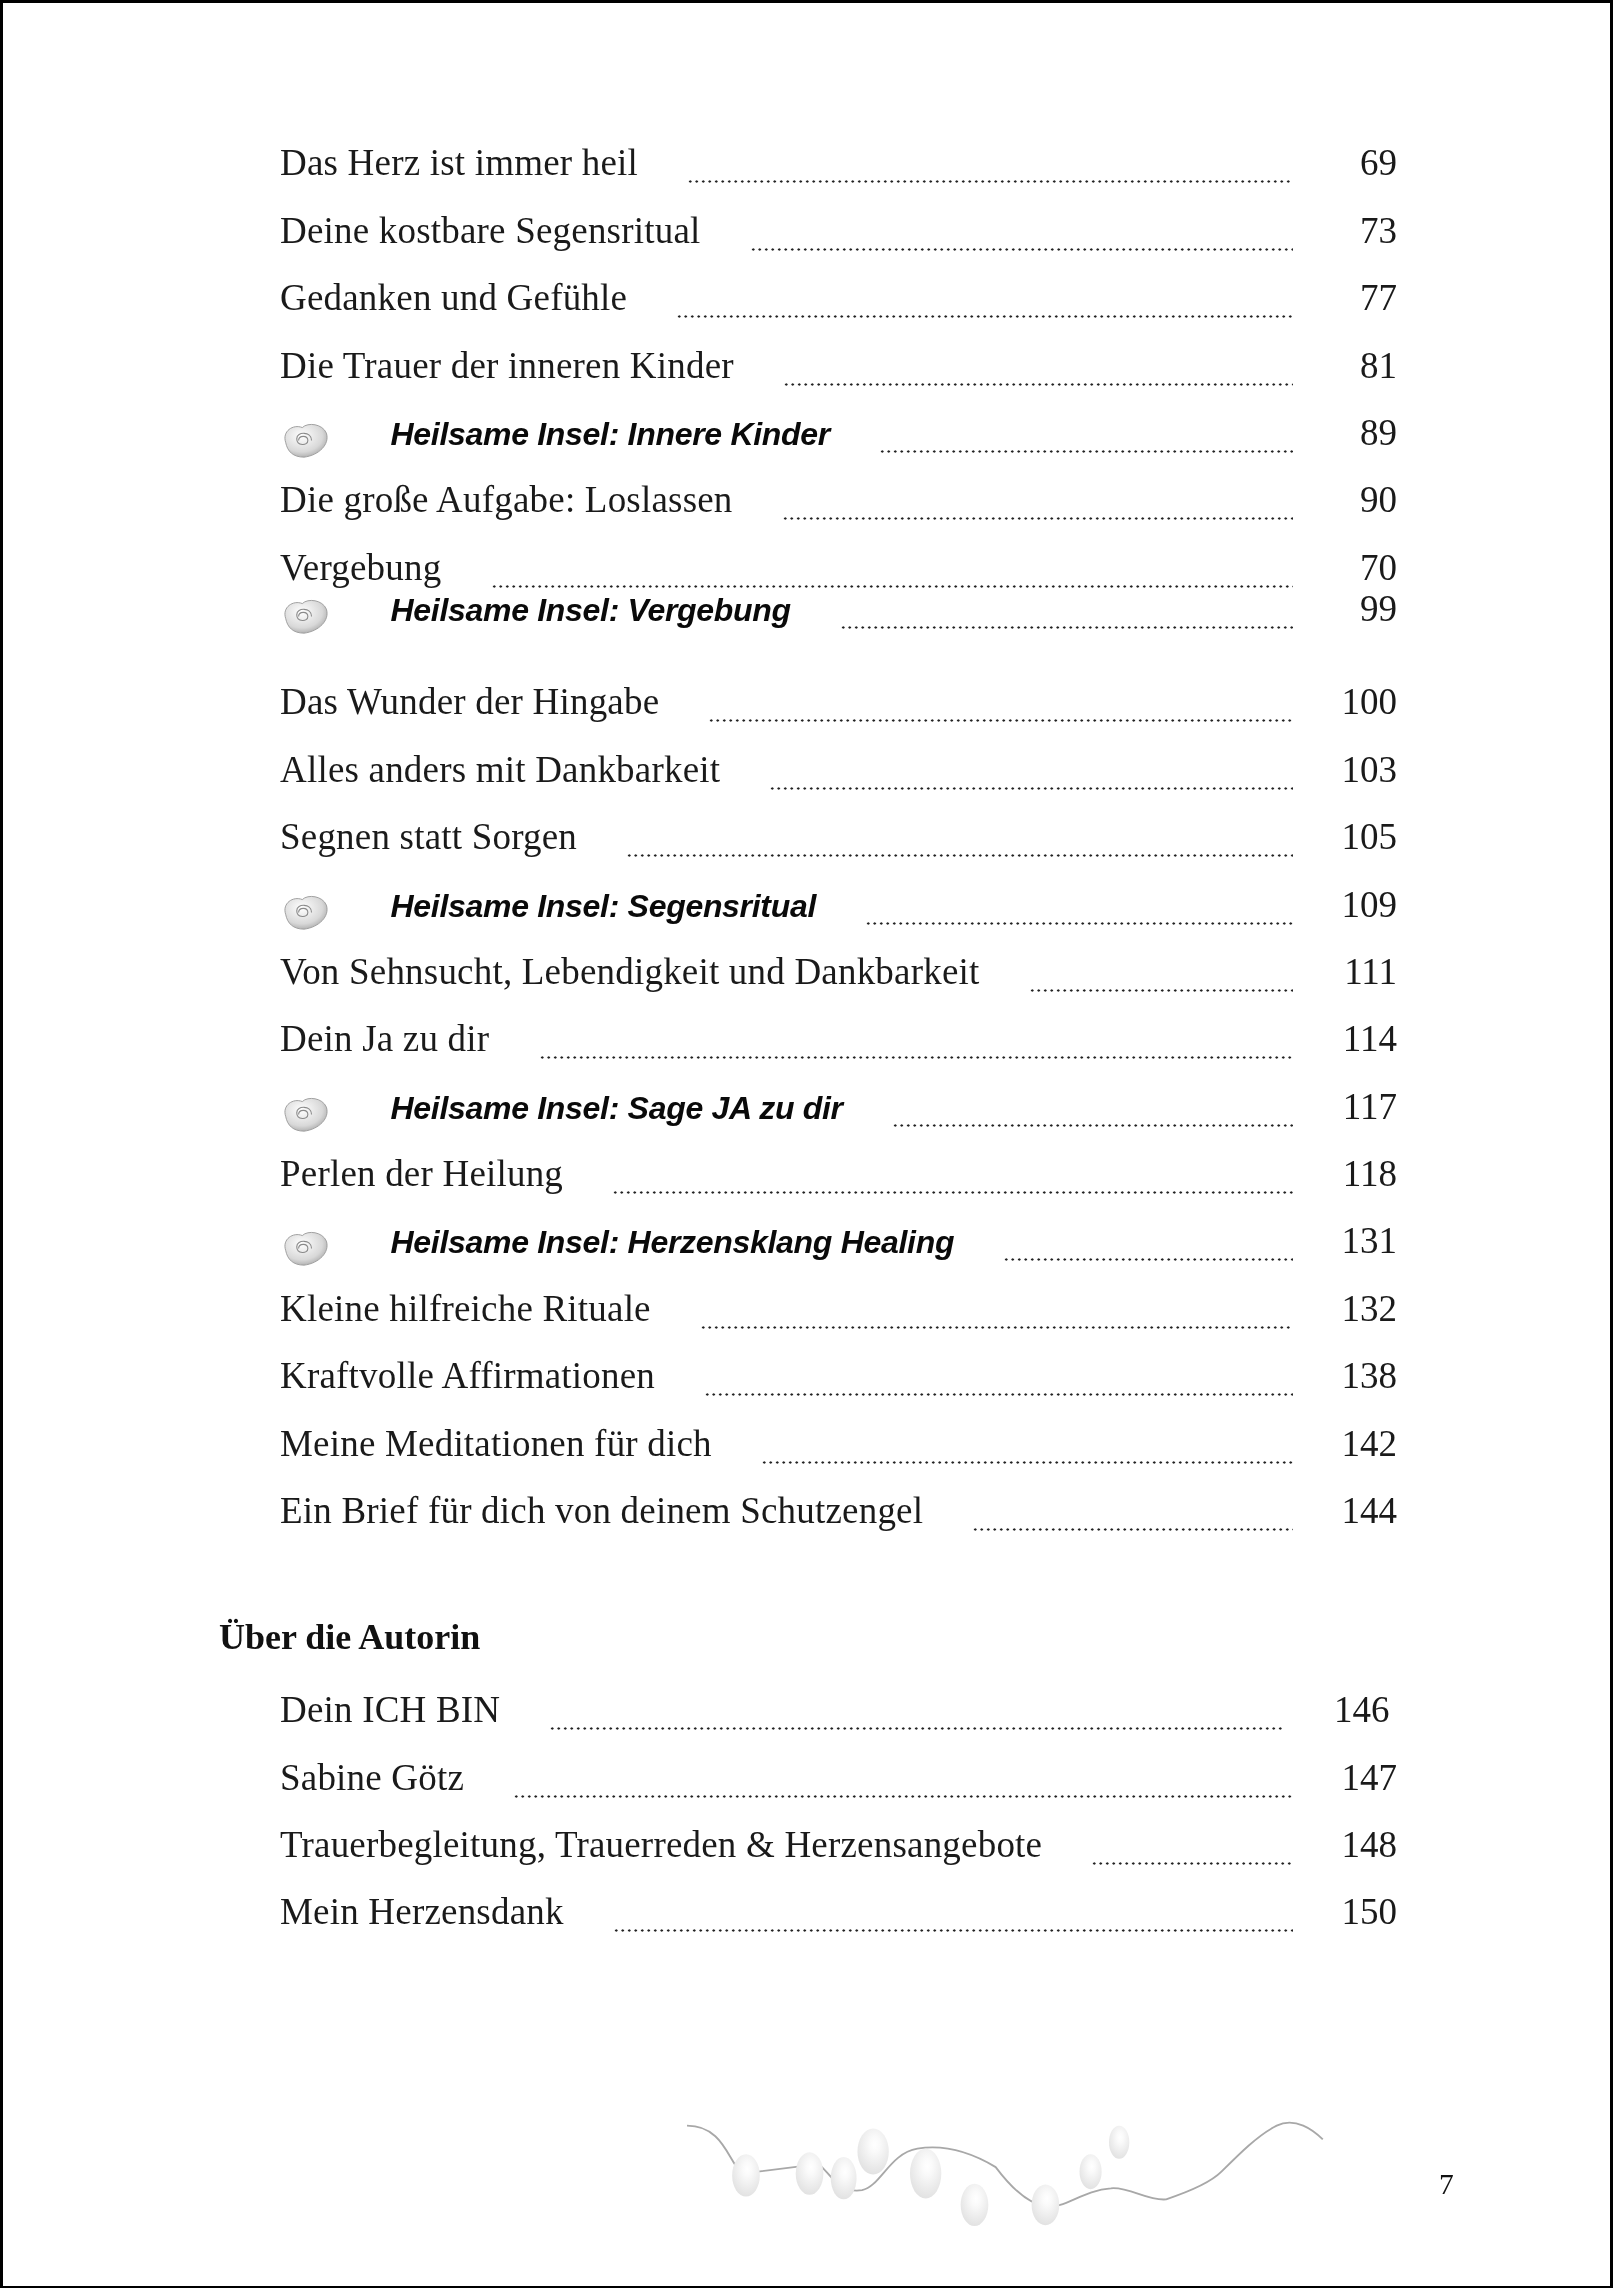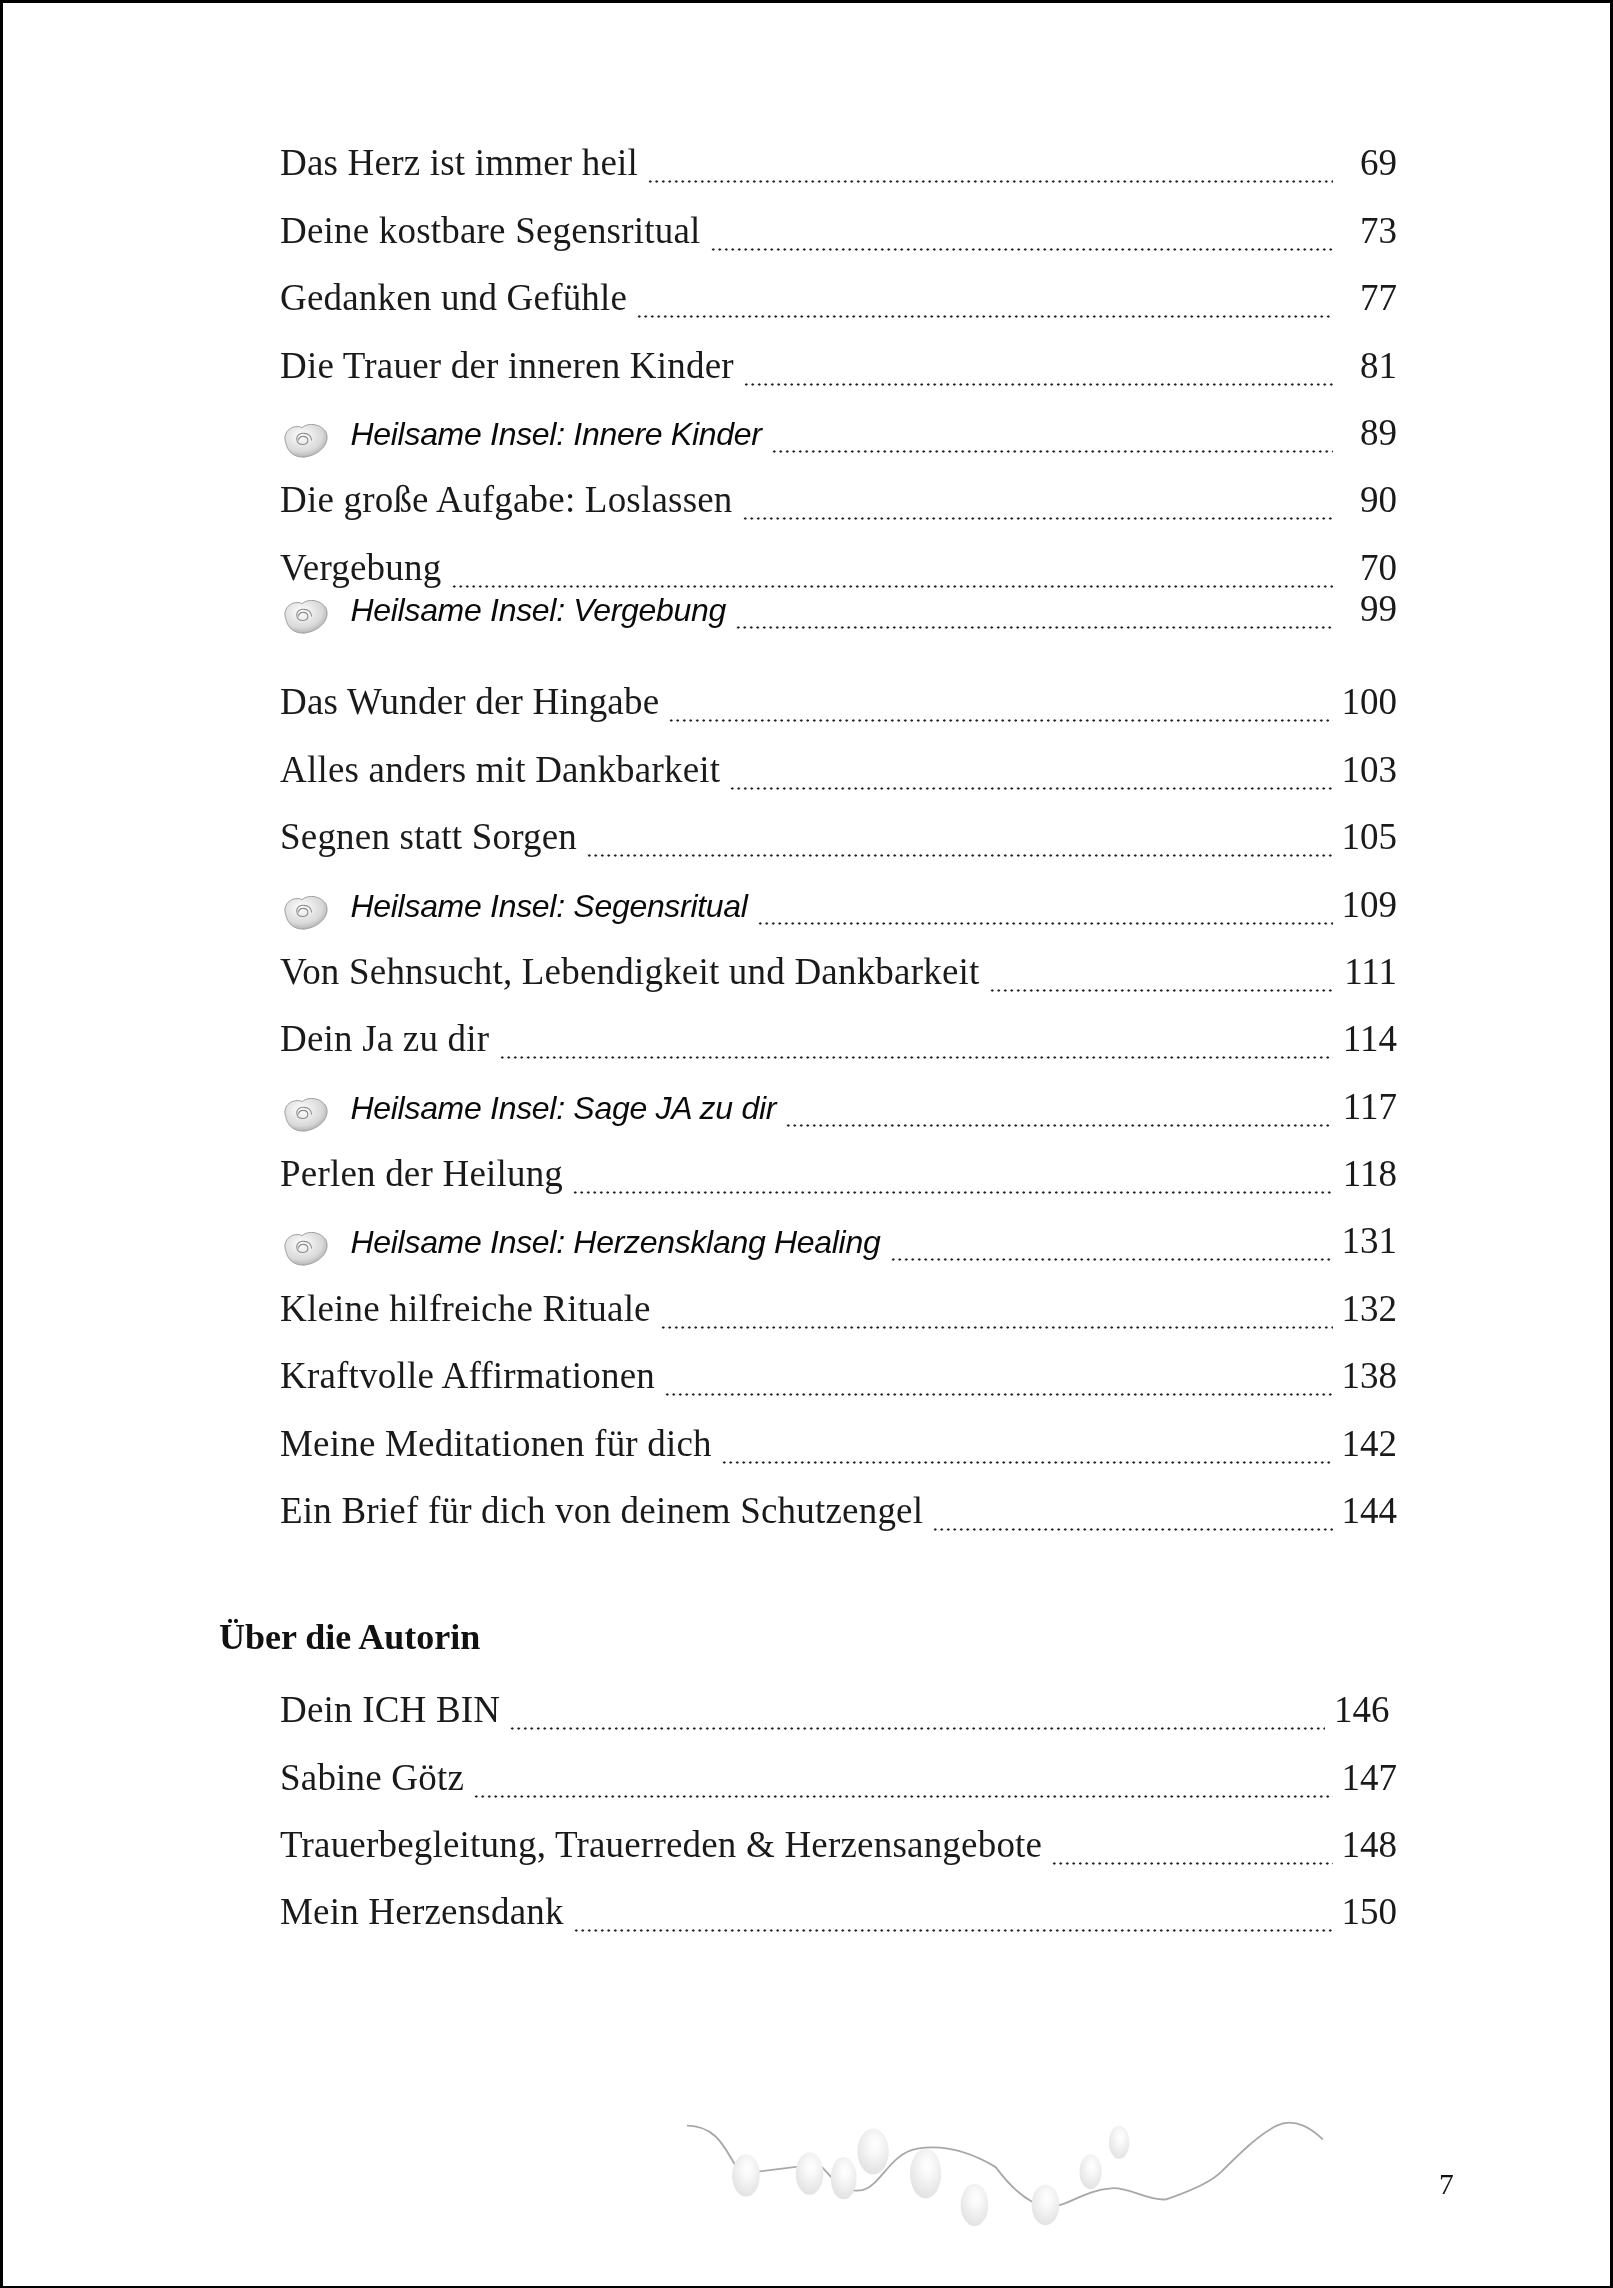--- a/index.html
+++ b/index.html
@@ -15,41 +15,42 @@
     position: absolute;
     left: 277px;
     width: 1117px;
     height: 55px;
     display: flex;
     align-items: baseline;
     font-family: "Liberation Serif", "DejaVu Serif", serif;
     font-size: 37px;
     color: #1a1a1a;
     white-space: nowrap;
+    gap: 40px;
   }
   .toc-row .title { flex: 0 0 auto; padding-right: 9.2px; letter-spacing: 0.2px; }
   .toc-row .leader {
     flex: 1 1 auto;
     height: 2.8px;
     align-self: flex-end;
     margin-bottom: 13px;
     background-image: radial-gradient(circle, #222 1px, transparent 1.2px);
     background-size: 6.5px 2.8px;
     background-repeat: repeat-x;
     background-position: left center;
   }
   .toc-row .page-num {
     flex: 0 0 auto;
     min-width: 59px;
     text-align: right;
     padding-left: 5.5px;
   }
   .toc-row.island .title {
     font-family: "Liberation Sans", "DejaVu Sans", sans-serif;
-    font-weight: normal;
+    font-weight: bold;
     font-style: italic;
     font-size: 32px;
     color: #0a0a0a;
     letter-spacing: -0.3px;
   }
   .shell {
     flex: 0 0 auto;
     width: 52px; height: 37px;
     margin-right: 18.5px;
     align-self: center;

